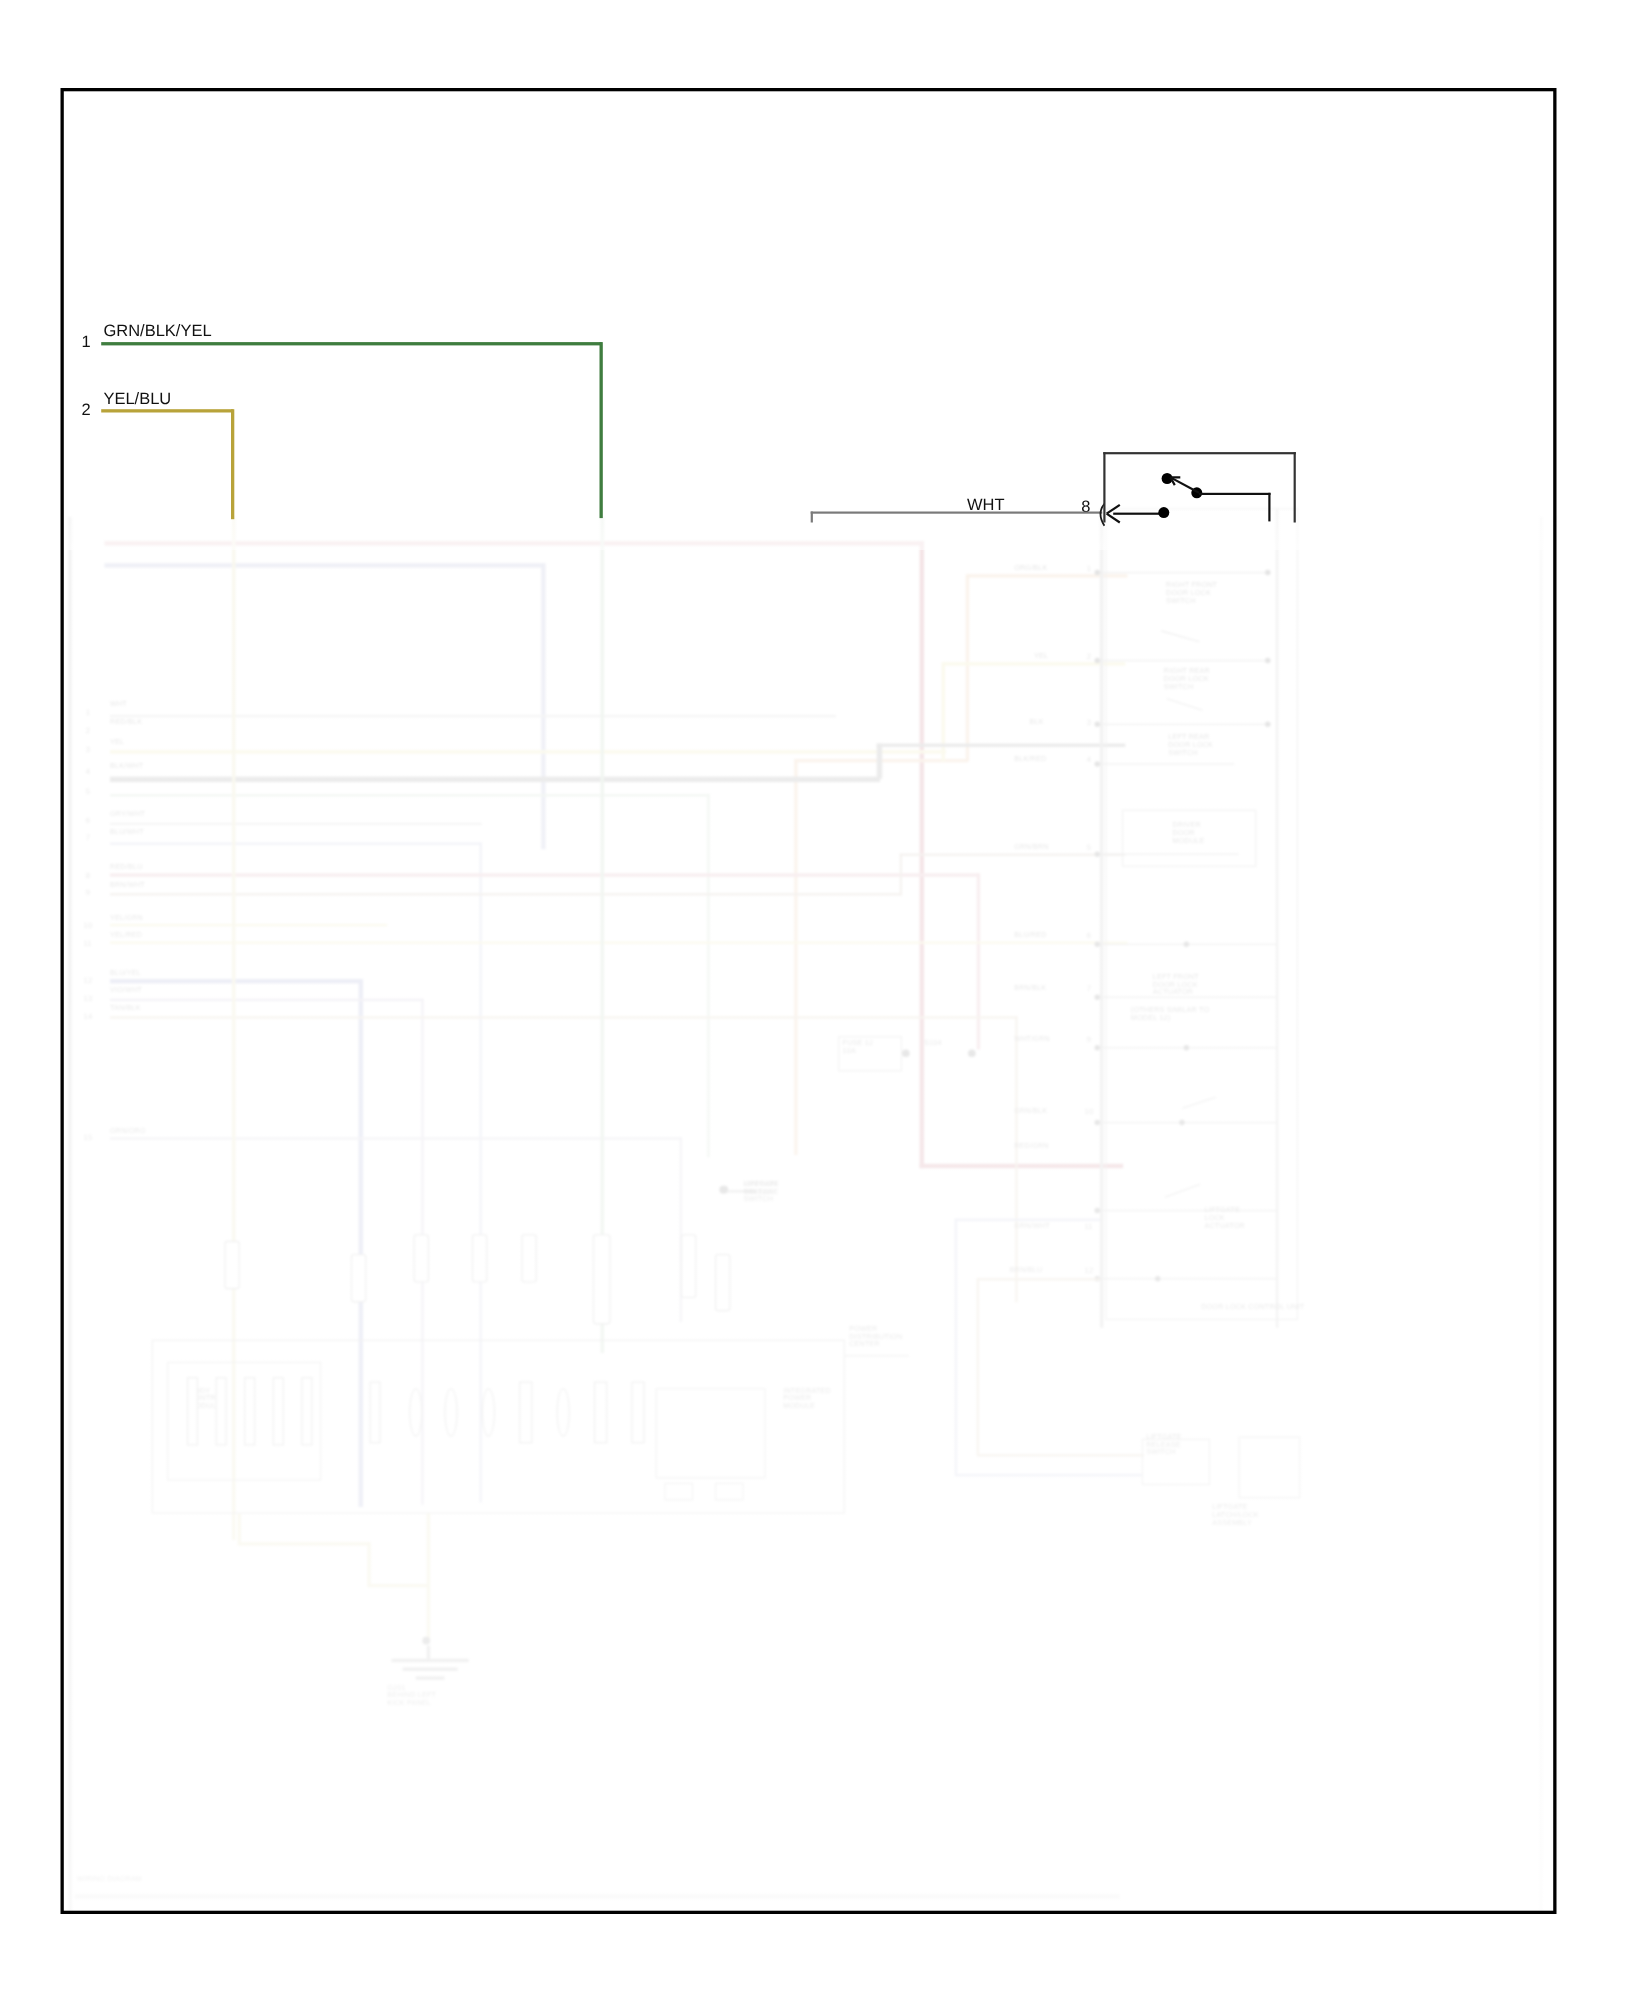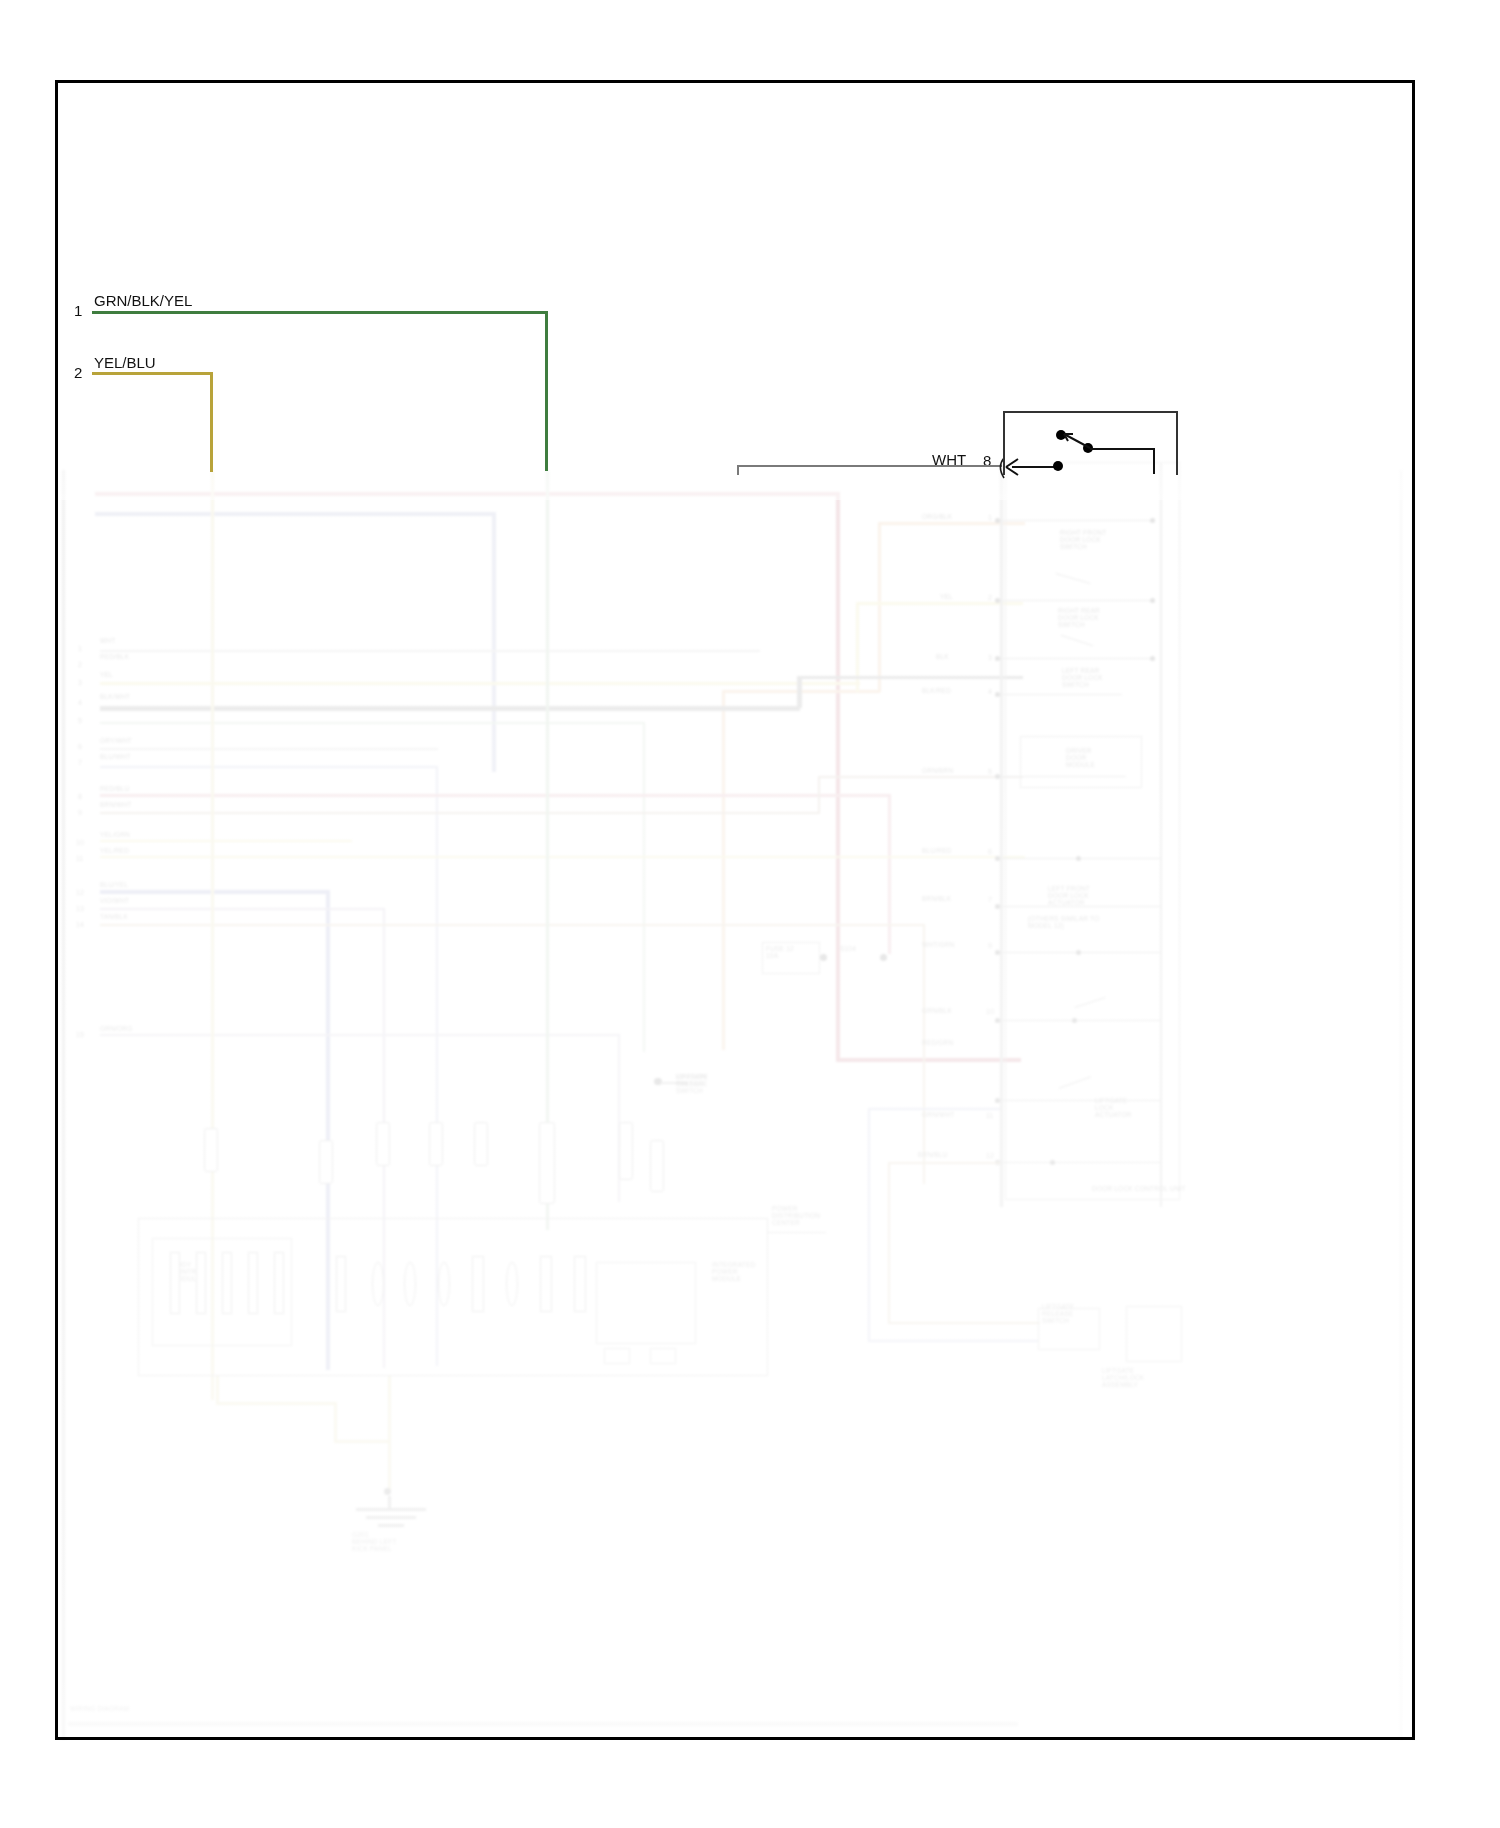--- a/index.html
+++ b/index.html
@@ -323,21 +323,21 @@
     <div class="pin" style="left:74px;top:303px;">1</div>
     <div class="lbl" style="left:94px;top:293px;">GRN/BLK/YEL</div>
     <div class="wire h" style="left:92px;top:311px;width:455px;border-top-width:3px;border-top-color:#3f7d3f;"></div>
     <div class="wire v" style="left:545px;top:311px;height:160px;border-left-width:3px;border-left-color:#3f7d3f;"></div>
 
     <div class="pin" style="left:74px;top:365px;">2</div>
     <div class="lbl" style="left:94px;top:355px;">YEL/BLU</div>
     <div class="wire h" style="left:92px;top:372px;width:120px;border-top-width:3px;border-top-color:#b8a33a;"></div>
     <div class="wire v" style="left:210px;top:372px;height:100px;border-left-width:3px;border-left-color:#b8a33a;"></div>
 
-    <div class="lbl" style="left:932px;top:452px;">WHT</div>
+    <div class="lbl" style="left:879px;top:452px;">WHT</div>
     <div class="pin" style="left:983px;top:453px;">8</div>
     <div class="wire h" style="left:737px;top:465px;width:265px;border-top-width:2px;border-top-color:#7a7a7a;"></div>
     <div class="wire v" style="left:737px;top:465px;height:10px;border-left-width:2px;border-left-color:#7a7a7a;"></div>
 
     <svg style="position:absolute;left:996px;top:452px;width:20px;height:28px;" viewBox="0 0 20 28">
       <path d="M8 6 C 3 12, 3 18, 8 26" stroke="#1a1a1a" stroke-width="1.6" fill="none"></path>
     </svg>
     <svg style="position:absolute;left:1004px;top:455px;width:26px;height:24px;" viewBox="0 0 26 24">
       <path d="M2 12 L14 4 M2 12 L14 20" stroke="#111" stroke-width="2" fill="none"></path>
     </svg>

